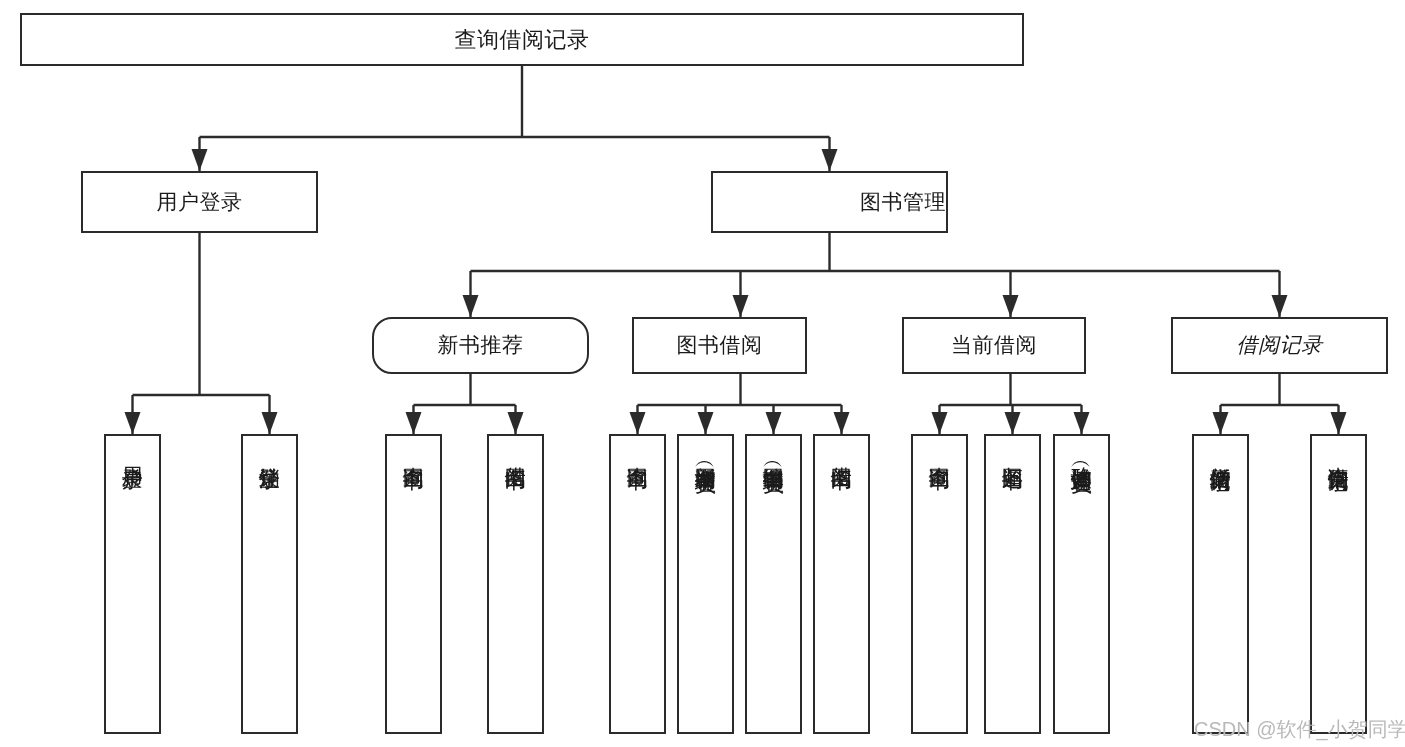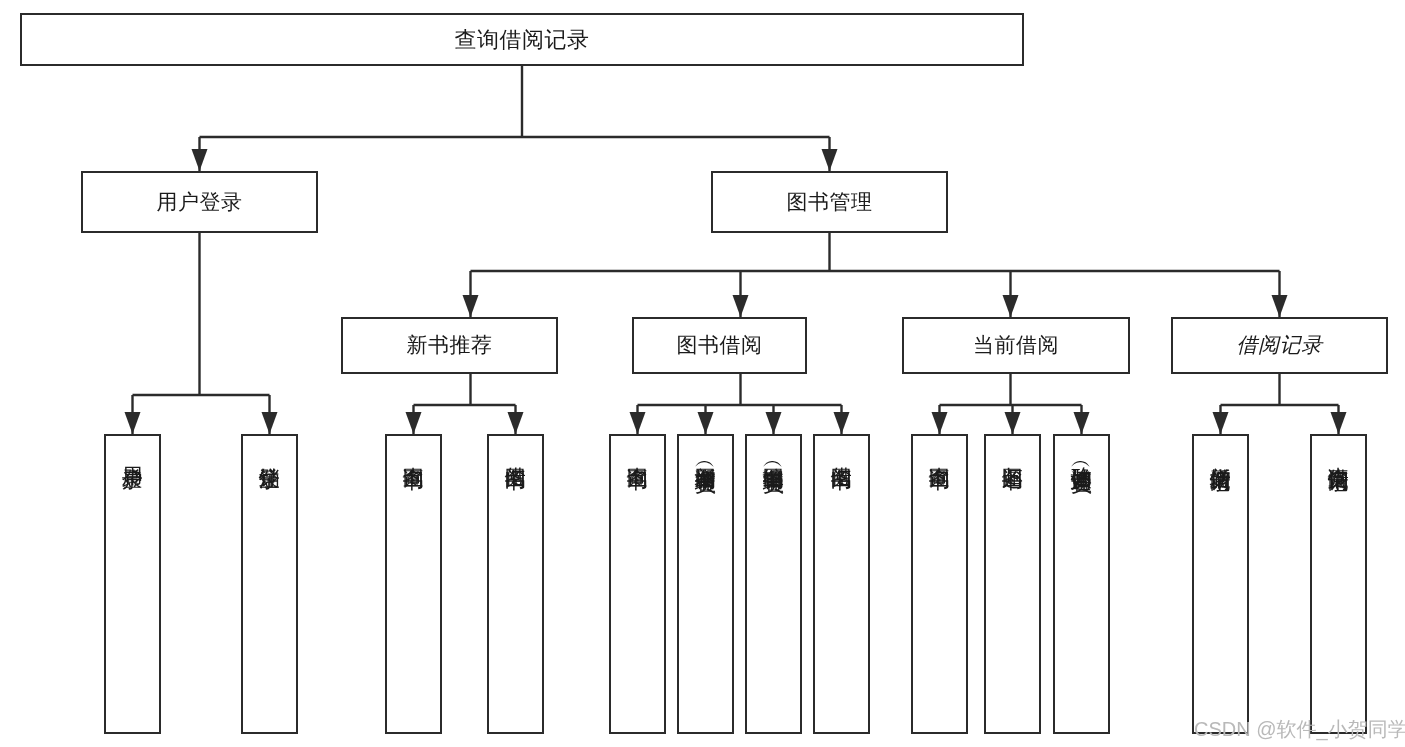--- a/index.html
+++ b/index.html
@@ -126,30 +126,30 @@
       <line x1="1338.5" y1="405" x2="1338.5" y2="434" stroke="#2b2b2b" stroke-width="2.4"></line>
       <path d="M1330.5,412 L1346.5,412 L1338.5,434 Z" fill="#2b2b2b"></path>
     </svg>
   <div id="node-layer">
       <div class="node horizontal root" style="left: 20px; top: 13px; width: 1004px; height: 53px;">
         <span class="label">查询借阅记录</span>
       </div>
       <div class="node horizontal" style="left: 81px; top: 171px; width: 237px; height: 62px;">
         <span class="label">用户登录</span>
       </div>
-      <div class="node horizontal" style="left: 711px; top: 171px; width: 237px; height: 62px;">
+      <div class="node horizontal" style="left: 711px; top: 171px; width: 237px; height: 62px; justify-content: flex-end;">
         <span class="label">图书管理</span>
       </div>
-      <div class="node horizontal" style="left: 341px; top: 317px; width: 217px; height: 57px;">
+      <div class="node horizontal" style="left: 372px; top: 317px; width: 217px; height: 57px; border-radius: 20px;">
         <span class="label">新书推荐</span>
       </div>
       <div class="node horizontal" style="left: 632px; top: 317px; width: 175px; height: 57px;">
         <span class="label">图书借阅</span>
       </div>
-      <div class="node horizontal" style="left: 902px; top: 317px; width: 228px; height: 57px;">
+      <div class="node horizontal" style="left: 902px; top: 317px; width: 184px; height: 57px;">
         <span class="label">当前借阅</span>
       </div>
       <div class="node horizontal" style="left: 1171px; top: 317px; width: 217px; height: 57px; font-style: italic;">
         <span class="label">借阅记录</span>
       </div>
       <div class="node vertical" style="left: 104px; top: 434px; width: 57px; height: 300px;">
         <span class="label">用户登录</span>
       </div>
       <div class="node vertical" style="left: 241px; top: 434px; width: 57px; height: 300px;">
         <span class="label">注销登录</span>

